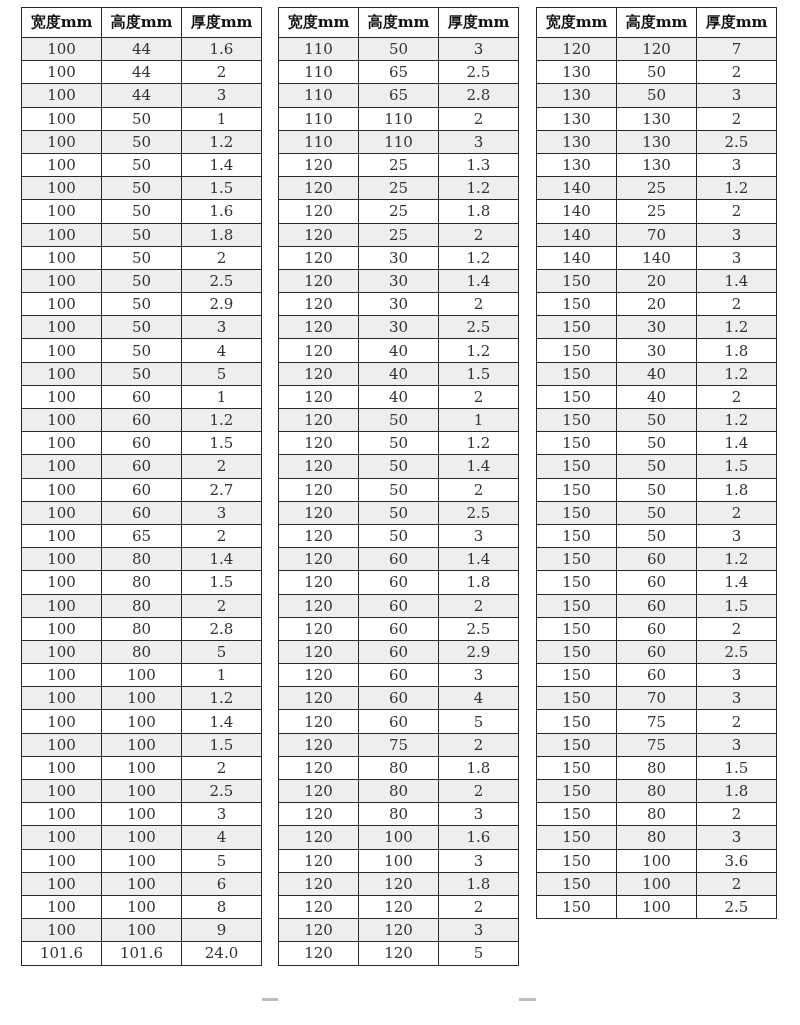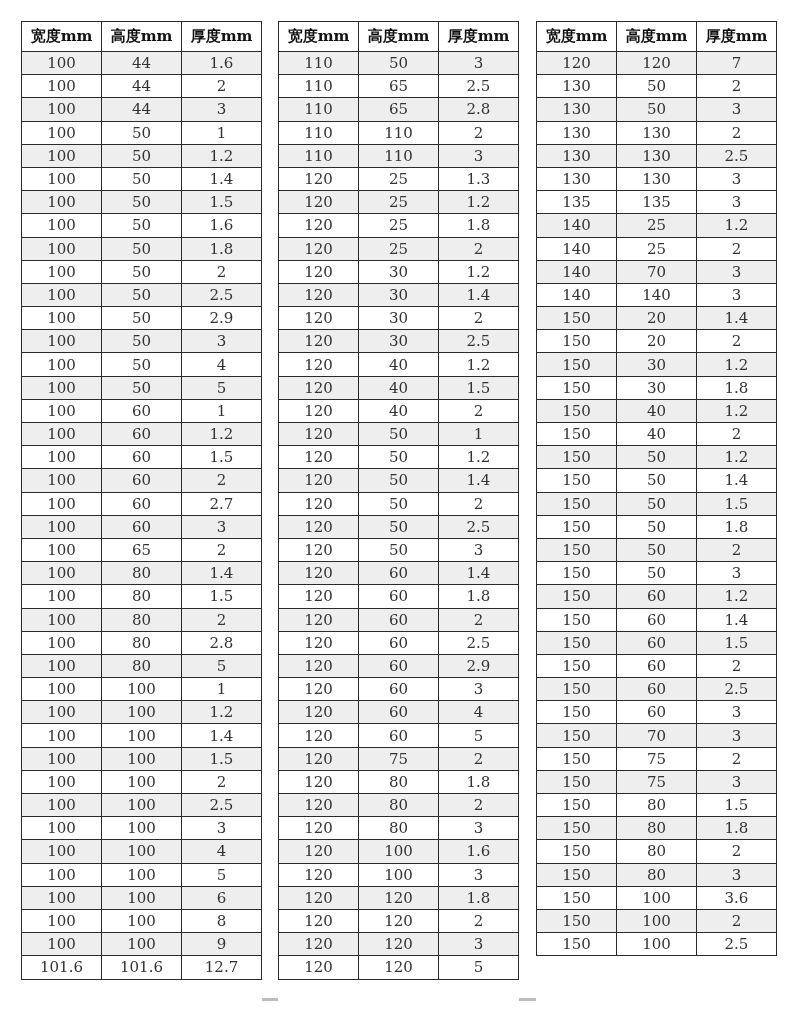--- a/index.html
+++ b/index.html
@@ -1,18 +1,18 @@
 <!DOCTYPE html>
 <html><head>
 <meta charset="utf-8">
 <style>
   html, body { margin:0; padding:0; background:#ffffff; }
   body { width:800px; height:1025px; position:relative; overflow:hidden;
          font-family:"DejaVu Serif","Liberation Serif",serif; color:#222; }
-  .tbl { position:absolute; top:21px; border-collapse:collapse; table-layout:fixed; }
+  .tbl { position:absolute; top:7px; border-collapse:collapse; table-layout:fixed; }
   .tbl td, .tbl th { border:1.5px solid #2a2a2a; text-align:center; padding:0;
                      font-weight:normal; white-space:nowrap; overflow:hidden; }
   .tbl th { height:29px; font-size:15px; font-weight:bold; color:#111; background:#fff; }
   .tbl td { height:22.2px; font-size:15px; line-height:22px; color:#333; }
   .tbl tr.shade td { background:#eeeeee; }
   .tbl col { width:80px; }
   #t1 { left:21px; width:241px; }
   #t2 { left:278px; width:241px; }
   #t3 { left:536px; width:241px; }
   .gap { position:absolute; top:998px; height:3px; background:#bdbdbd; }
@@ -225,21 +225,21 @@
         <td>8</td>
       </tr>
       <tr class="shade">
         <td>100</td>
         <td>100</td>
         <td>9</td>
       </tr>
       <tr>
         <td>101.6</td>
         <td>101.6</td>
-        <td>12.7</td>
+        <td>24.0</td>
       </tr>
     </tbody>
 </table>
 
 <table id="t2" class="tbl">
   <colgroup>
       <col>
       <col>
       <col>
     </colgroup>
@@ -489,25 +489,20 @@
         <td>2</td>
       </tr>
       <tr class="shade">
         <td>130</td>
         <td>130</td>
         <td>2.5</td>
       </tr>
       <tr>
         <td>130</td>
         <td>130</td>
-        <td>3</td>
-      </tr>
-      <tr>
-        <td>135</td>
-        <td>135</td>
         <td>3</td>
       </tr>
       <tr class="shade">
         <td>140</td>
         <td>25</td>
         <td>1.2</td>
       </tr>
       <tr>
         <td>140</td>
         <td>25</td>

